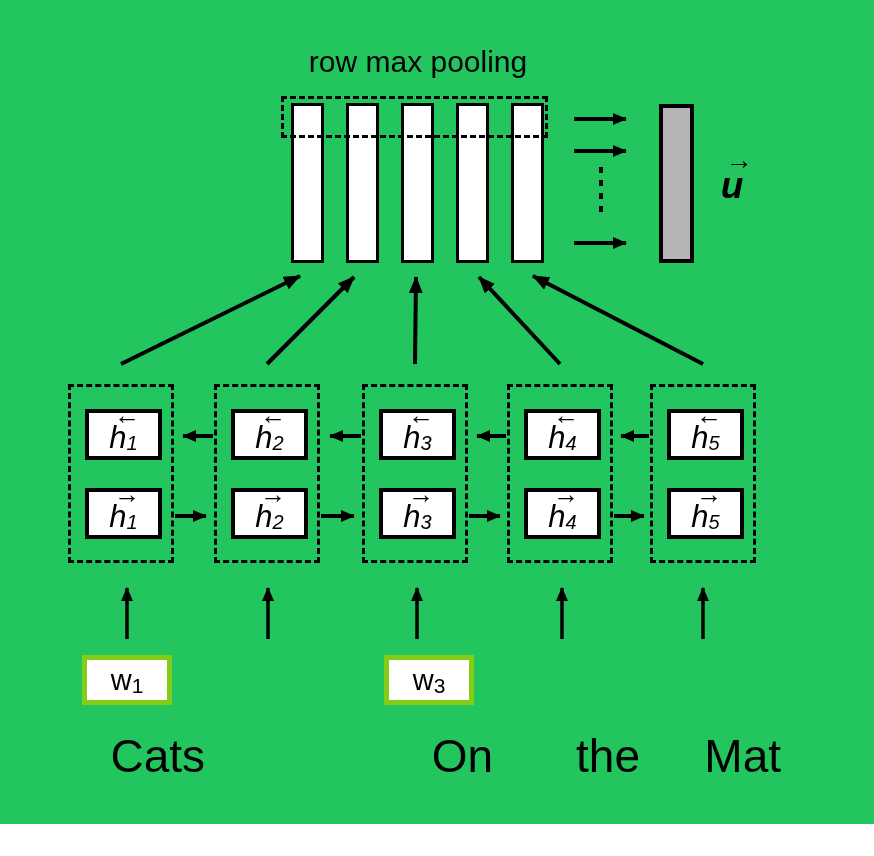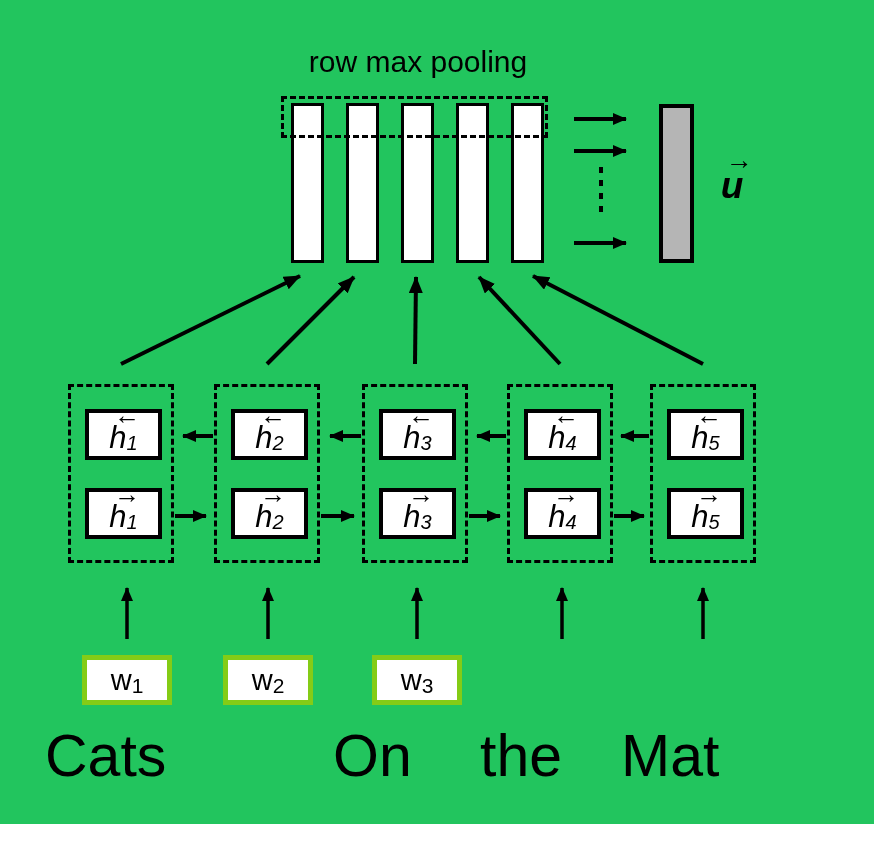--- a/index.html
+++ b/index.html
@@ -46,21 +46,21 @@
     position:absolute;top:-8px;left:5px;font-style:normal;
     font-size:26px;line-height:18px;letter-spacing:-1px;
   }
   .hsub{font-size:20px;font-style:italic;position:relative;bottom:-2px;vertical-align:baseline;}
   .wbox{
     position:absolute;top:655px;width:90px;height:50px;
     border:5px solid #84cc16;box-sizing:border-box;background:#fff;
     display:flex;align-items:center;justify-content:center;font-size:29px;
   }
   .wsub{font-size:21px;position:relative;bottom:-3px;vertical-align:baseline;}
-  .word{position:absolute;top:731px;width:160px;text-align:left;font-size:59px;line-height:50px;}
+  .word{position:absolute;top:731px;width:160px;text-align:right;font-size:46px;line-height:50px;}
   svg.arrows{position:absolute;left:0;top:0;z-index:2;}
 </style>
 </head>
 <body>
 
 <div class="canvas">
 
   <div class="title">row max pooling</div>
 
   <div class="bar" style="left:291px"></div>
@@ -113,24 +113,21 @@
       <span class="h-wrap"><span class="h-arrow">←</span><span>h</span><sub class="hsub">5</sub></span>
     </div>
     <div class="hcell fwd">
       <span class="h-wrap"><span class="h-arrow">→</span><span>h</span><sub class="hsub">5</sub></span>
     </div>
   </div>
 
   <div class="wbox" style="left:82px">
     <span><span>w</span><sub class="wsub">1</sub></span>
   </div>
-  <div class="wbox" style="left:223px">
-    <span><span>w</span><sub class="wsub">2</sub></span>
-  </div>
-  <div class="wbox" style="left:372px">
+  <div class="wbox" style="left:384px">
     <span><span>w</span><sub class="wsub">3</sub></span>
   </div>
 
   <div class="word" style="left:45px">Cats</div>
   <div class="word" style="left:333px">On</div>
   <div class="word" style="left:621px">Mat</div>
   <div class="word" style="left:480px">the</div>
 
   <svg class="arrows" width="874" height="856" viewBox="0 0 874 856">
     <defs>

